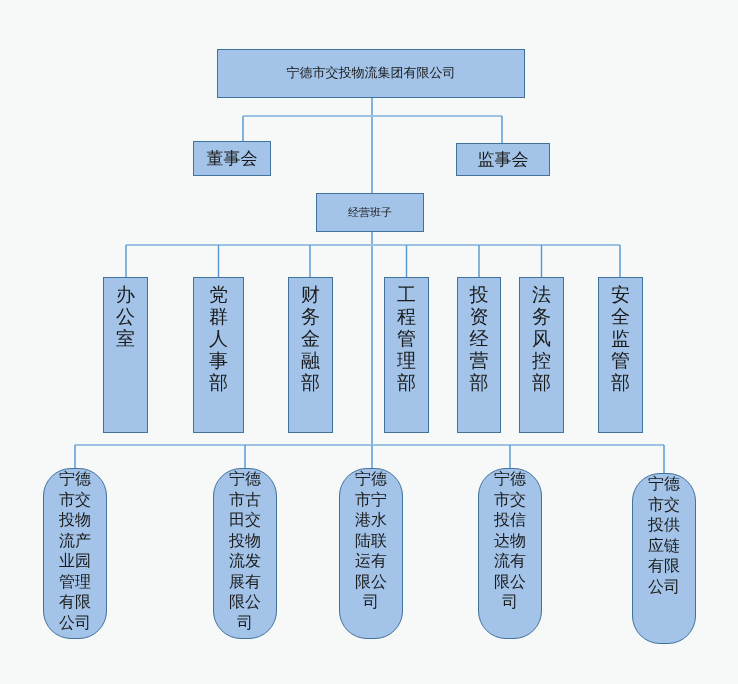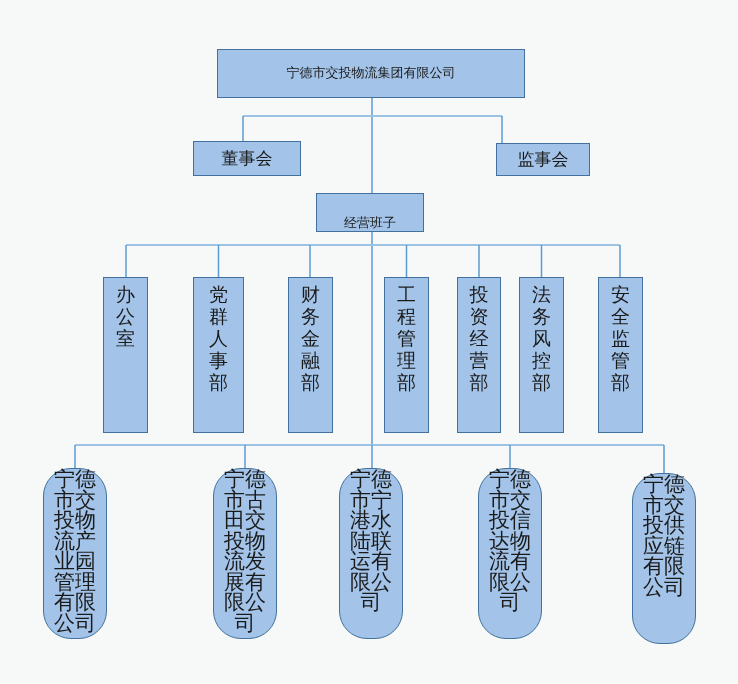--- a/index.html
+++ b/index.html
@@ -39,28 +39,28 @@
     text-align: center;
     line-height: 1.25;
   }
   .node.top-align {
     align-items: flex-start;
     justify-content: center;
   }
   
   .lvl-root  { font-size: 13px; }
   .lvl-gov   { font-size: 17px; }
-  .lvl-mgmt  { font-size: 13px; align-items: flex-end; }
+  .lvl-mgmt  { font-size: 11px; }
   .lvl-dept  { font-size: 19px; line-height: 22px; padding-top: 5px; white-space: pre-line; }
-  .lvl-sub   { font-size: 21px; line-height: 20.5px; white-space: pre-line; border-radius: 28px; }
+  .lvl-sub   { font-size: 16px; line-height: 20.5px; white-space: pre-line; border-radius: 28px; }
 
   
   #box-root  { left: 217px; top: 49px;  width: 308px; height: 49px; }
-  #box-dong  { left: 193px; top: 141px; width: 108px;  height: 35px; }
-  #box-jian  { left: 456px; top: 143px; width: 94px;  height: 33px; margin-left: 40px; }
+  #box-dong  { left: 193px; top: 141px; width: 78px;  height: 35px; }
+  #box-jian  { left: 456px; top: 143px; width: 94px;  height: 33px; }
   #box-mgmt  { left: 316px; top: 193px; width: 108px; height: 39px; }
 
   #box-dept0 { left: 103px; top: 277px; width: 45px; height: 156px; }
   #box-dept1 { left: 193px; top: 277px; width: 51px; height: 156px; }
   #box-dept2 { left: 288px; top: 277px; width: 45px; height: 156px; }
   #box-dept3 { left: 384px; top: 277px; width: 45px; height: 156px; }
   #box-dept4 { left: 457px; top: 277px; width: 44px; height: 156px; }
   #box-dept5 { left: 519px; top: 277px; width: 45px; height: 156px; }
   #box-dept6 { left: 598px; top: 277px; width: 45px; height: 156px; }
 

